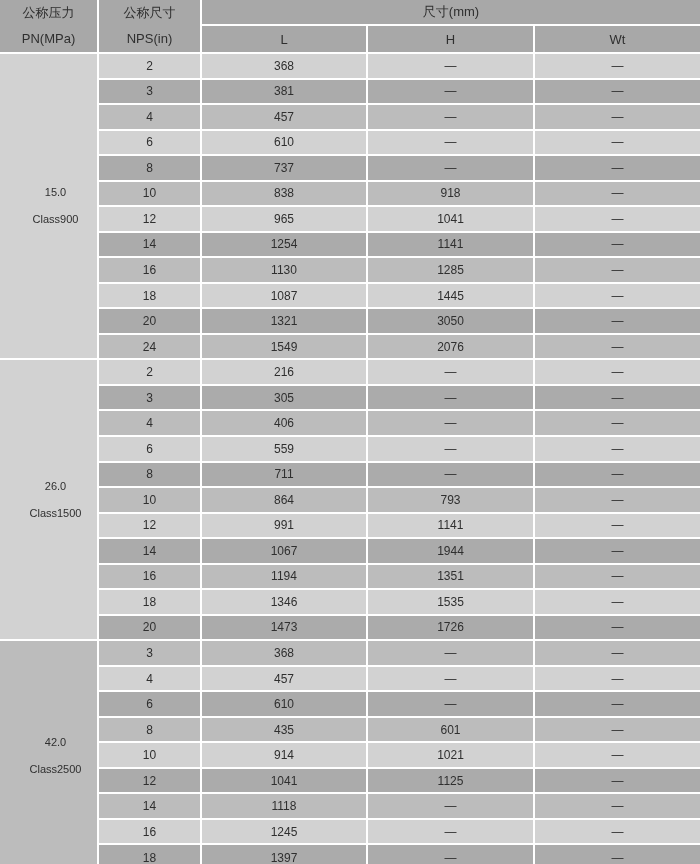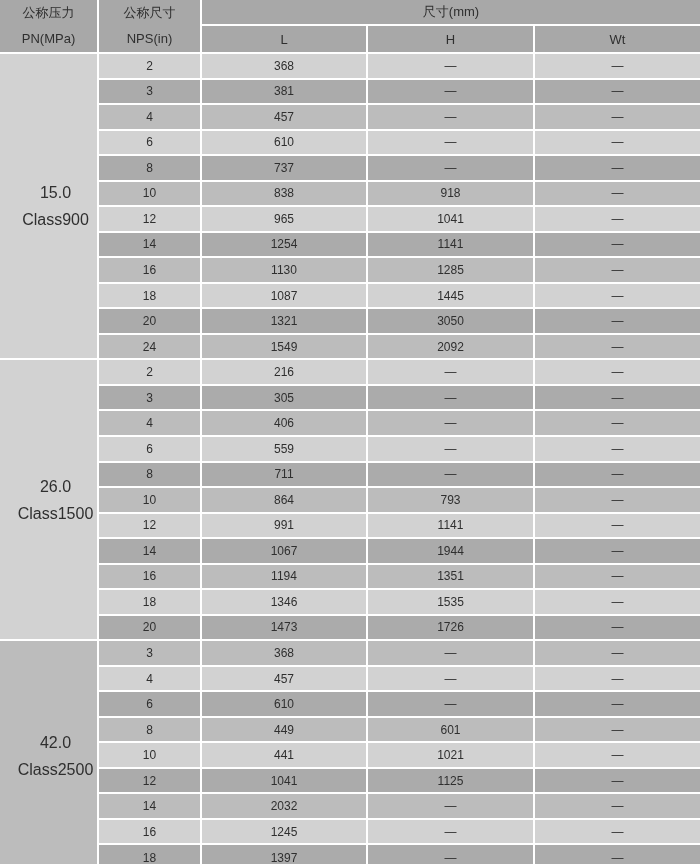--- a/index.html
+++ b/index.html
@@ -40,21 +40,21 @@
     height: 26px;
     line-height: 26px;
   }
   thead tr.sub-row th { height: 26px; }
   tbody tr { height: 25.25px; }
   tbody tr.row-light  td { background: var(--row-light, #d2d2d2); }
   tbody tr.row-dark   td { background: var(--row-dark, #ababab); }
   tbody tr.row-medium td { background: var(--row-medium, #bcbcbc); }
   tbody td.group-cell {
     background: var(--group-bg, #c8c8c8);
-    font-size: 16px;
+    font-size: 11px;
     padding-left: 14px;
   }
   tbody td.group-cell .gline {
     height: 27px;
     line-height: 27px;
   }
 </style>
 </head>
 <body>
 
@@ -151,21 +151,21 @@
       </tr>
       <tr class="row-dark">
         <td>20</td>
         <td>1321</td>
         <td>3050</td>
         <td>—</td>
       </tr>
       <tr class="row-medium">
         <td>24</td>
         <td>1549</td>
-        <td>2092</td>
+        <td>2076</td>
         <td>—</td>
       </tr>
       <tr class="row-light">
         <td rowspan="11" class="group-cell">
           <div class="gline">26.0</div>
           <div class="gline">Class1500</div>
         </td>
         <td>2</td>
         <td>216</td>
         <td>—</td>
@@ -248,39 +248,39 @@
         <td>—</td>
       </tr>
       <tr class="row-dark">
         <td>6</td>
         <td>610</td>
         <td>—</td>
         <td>—</td>
       </tr>
       <tr class="row-medium">
         <td>8</td>
-        <td>449</td>
+        <td>435</td>
         <td>601</td>
         <td>—</td>
       </tr>
       <tr class="row-light">
         <td>10</td>
-        <td>441</td>
+        <td>914</td>
         <td>1021</td>
         <td>—</td>
       </tr>
       <tr class="row-dark">
         <td>12</td>
         <td>1041</td>
         <td>1125</td>
         <td>—</td>
       </tr>
       <tr class="row-medium">
         <td>14</td>
-        <td>2032</td>
+        <td>1118</td>
         <td>—</td>
         <td>—</td>
       </tr>
       <tr class="row-light">
         <td>16</td>
         <td>1245</td>
         <td>—</td>
         <td>—</td>
       </tr>
       <tr class="row-dark">

